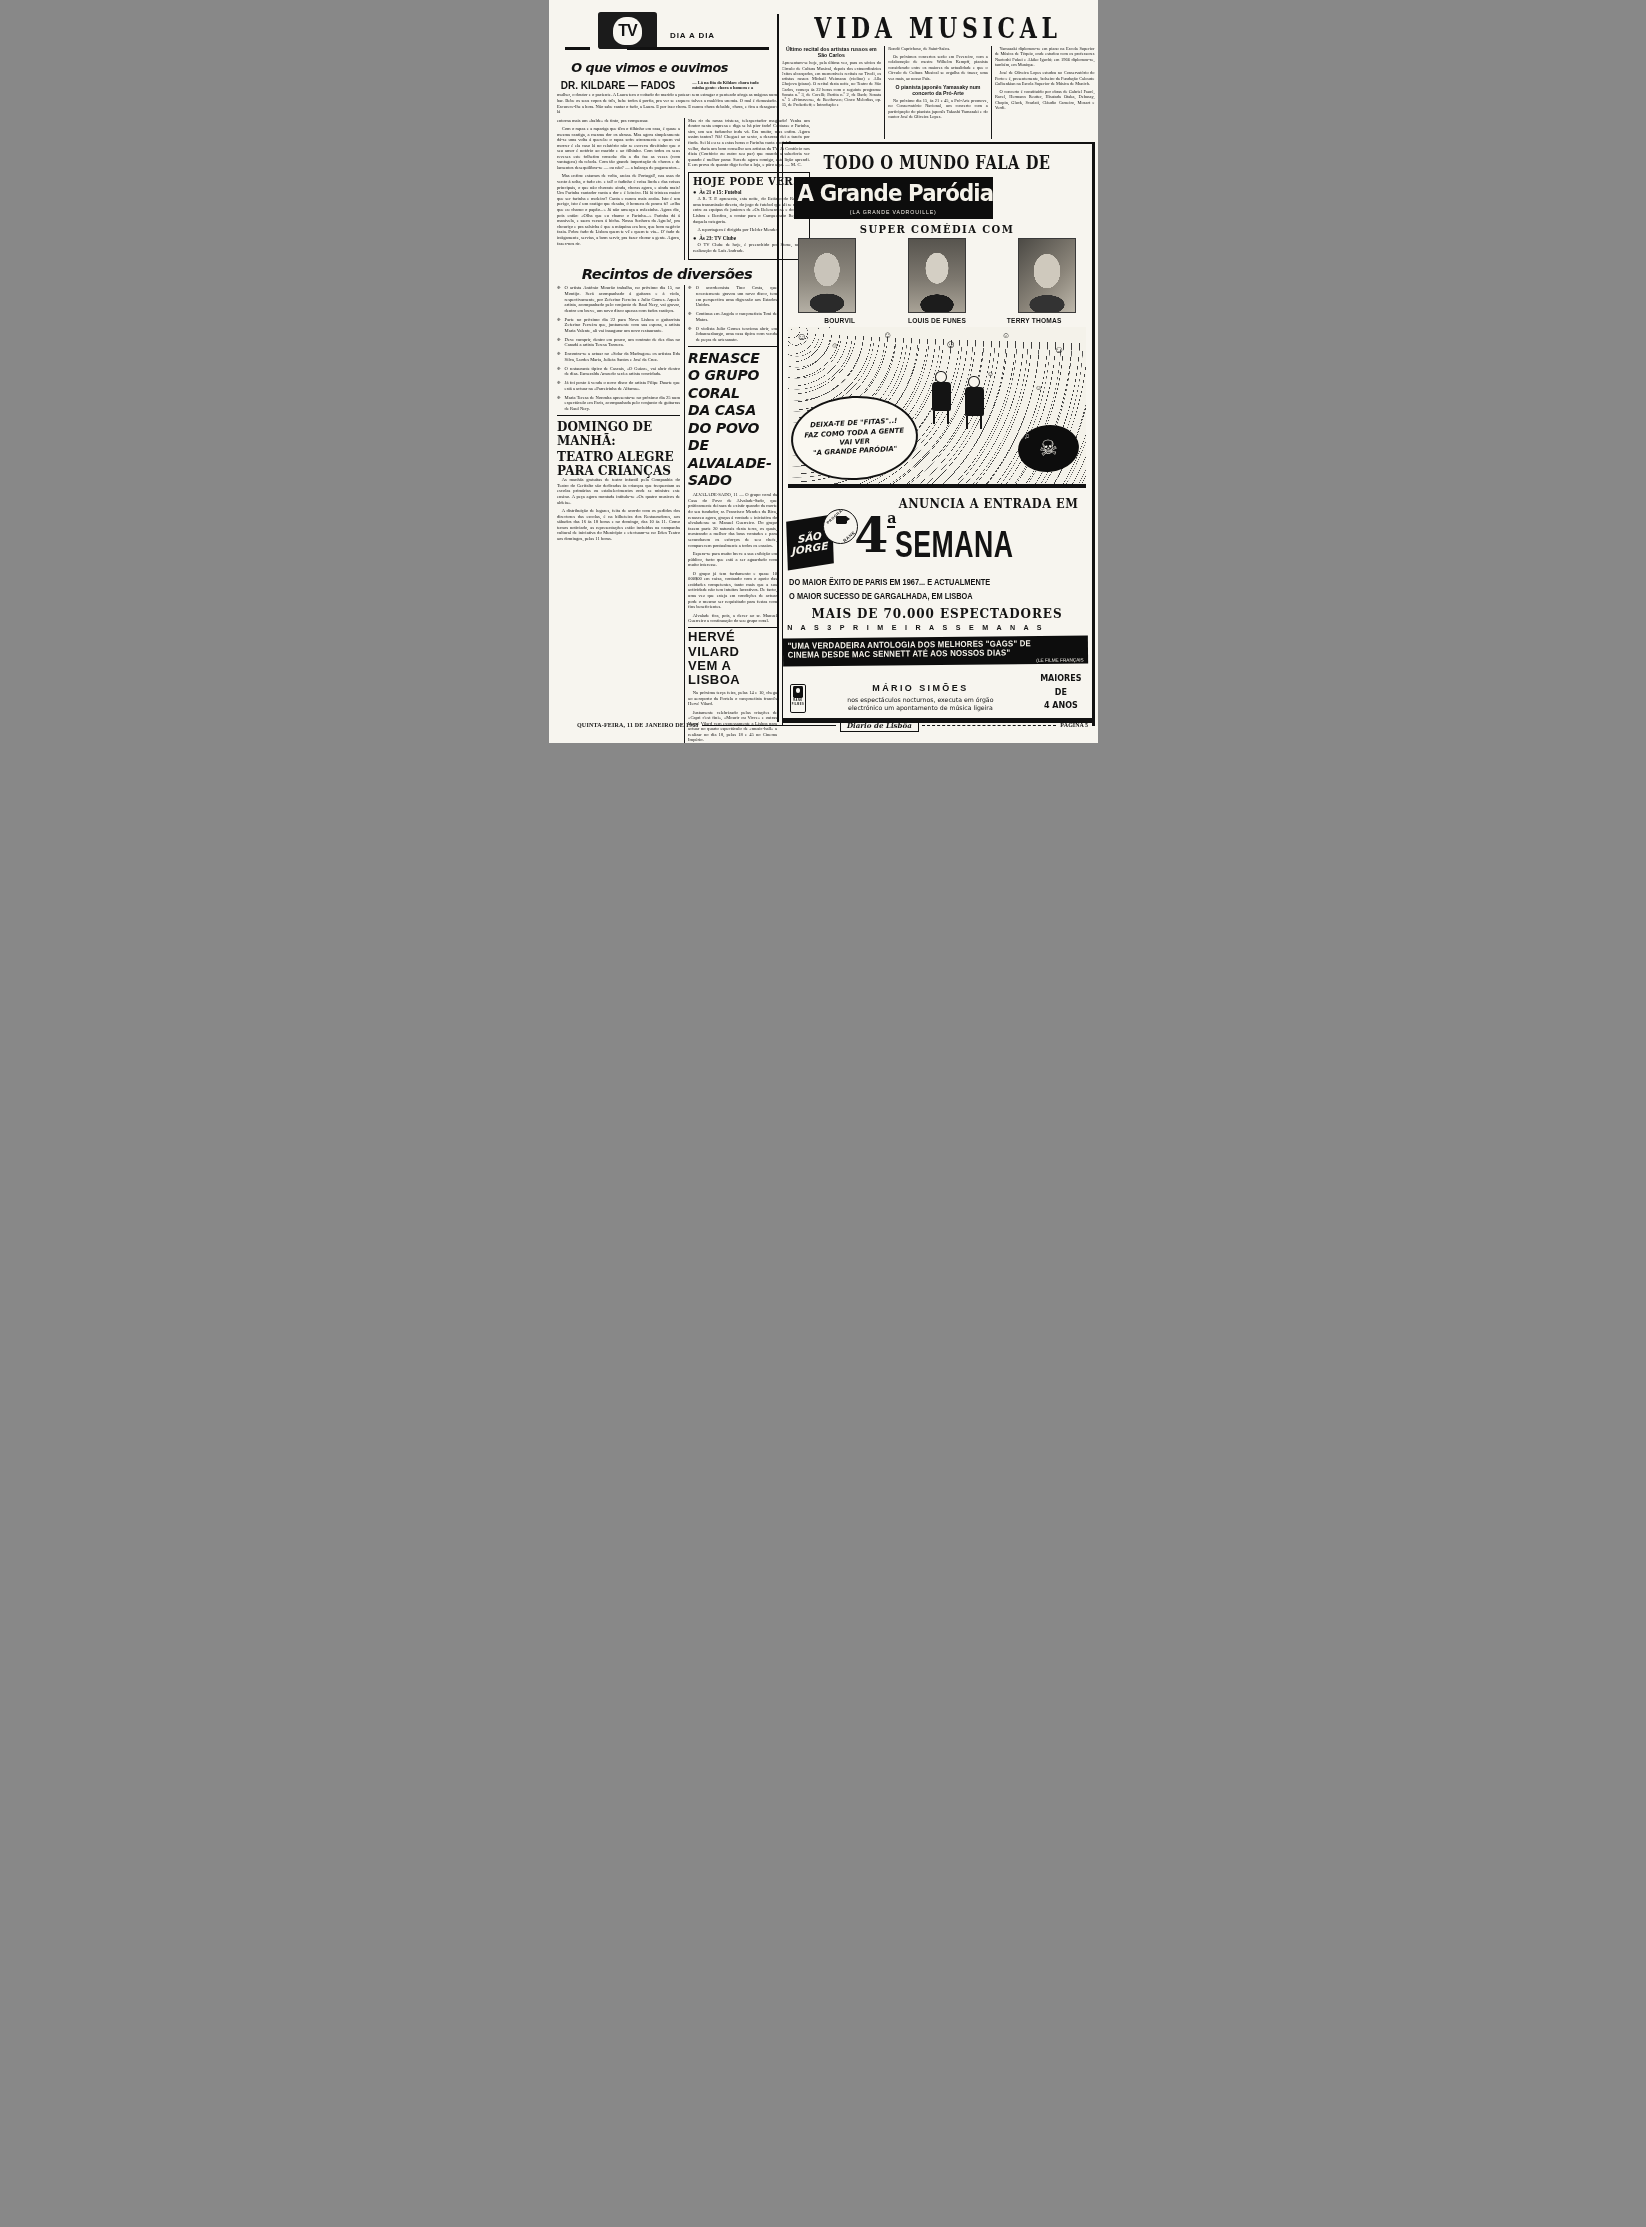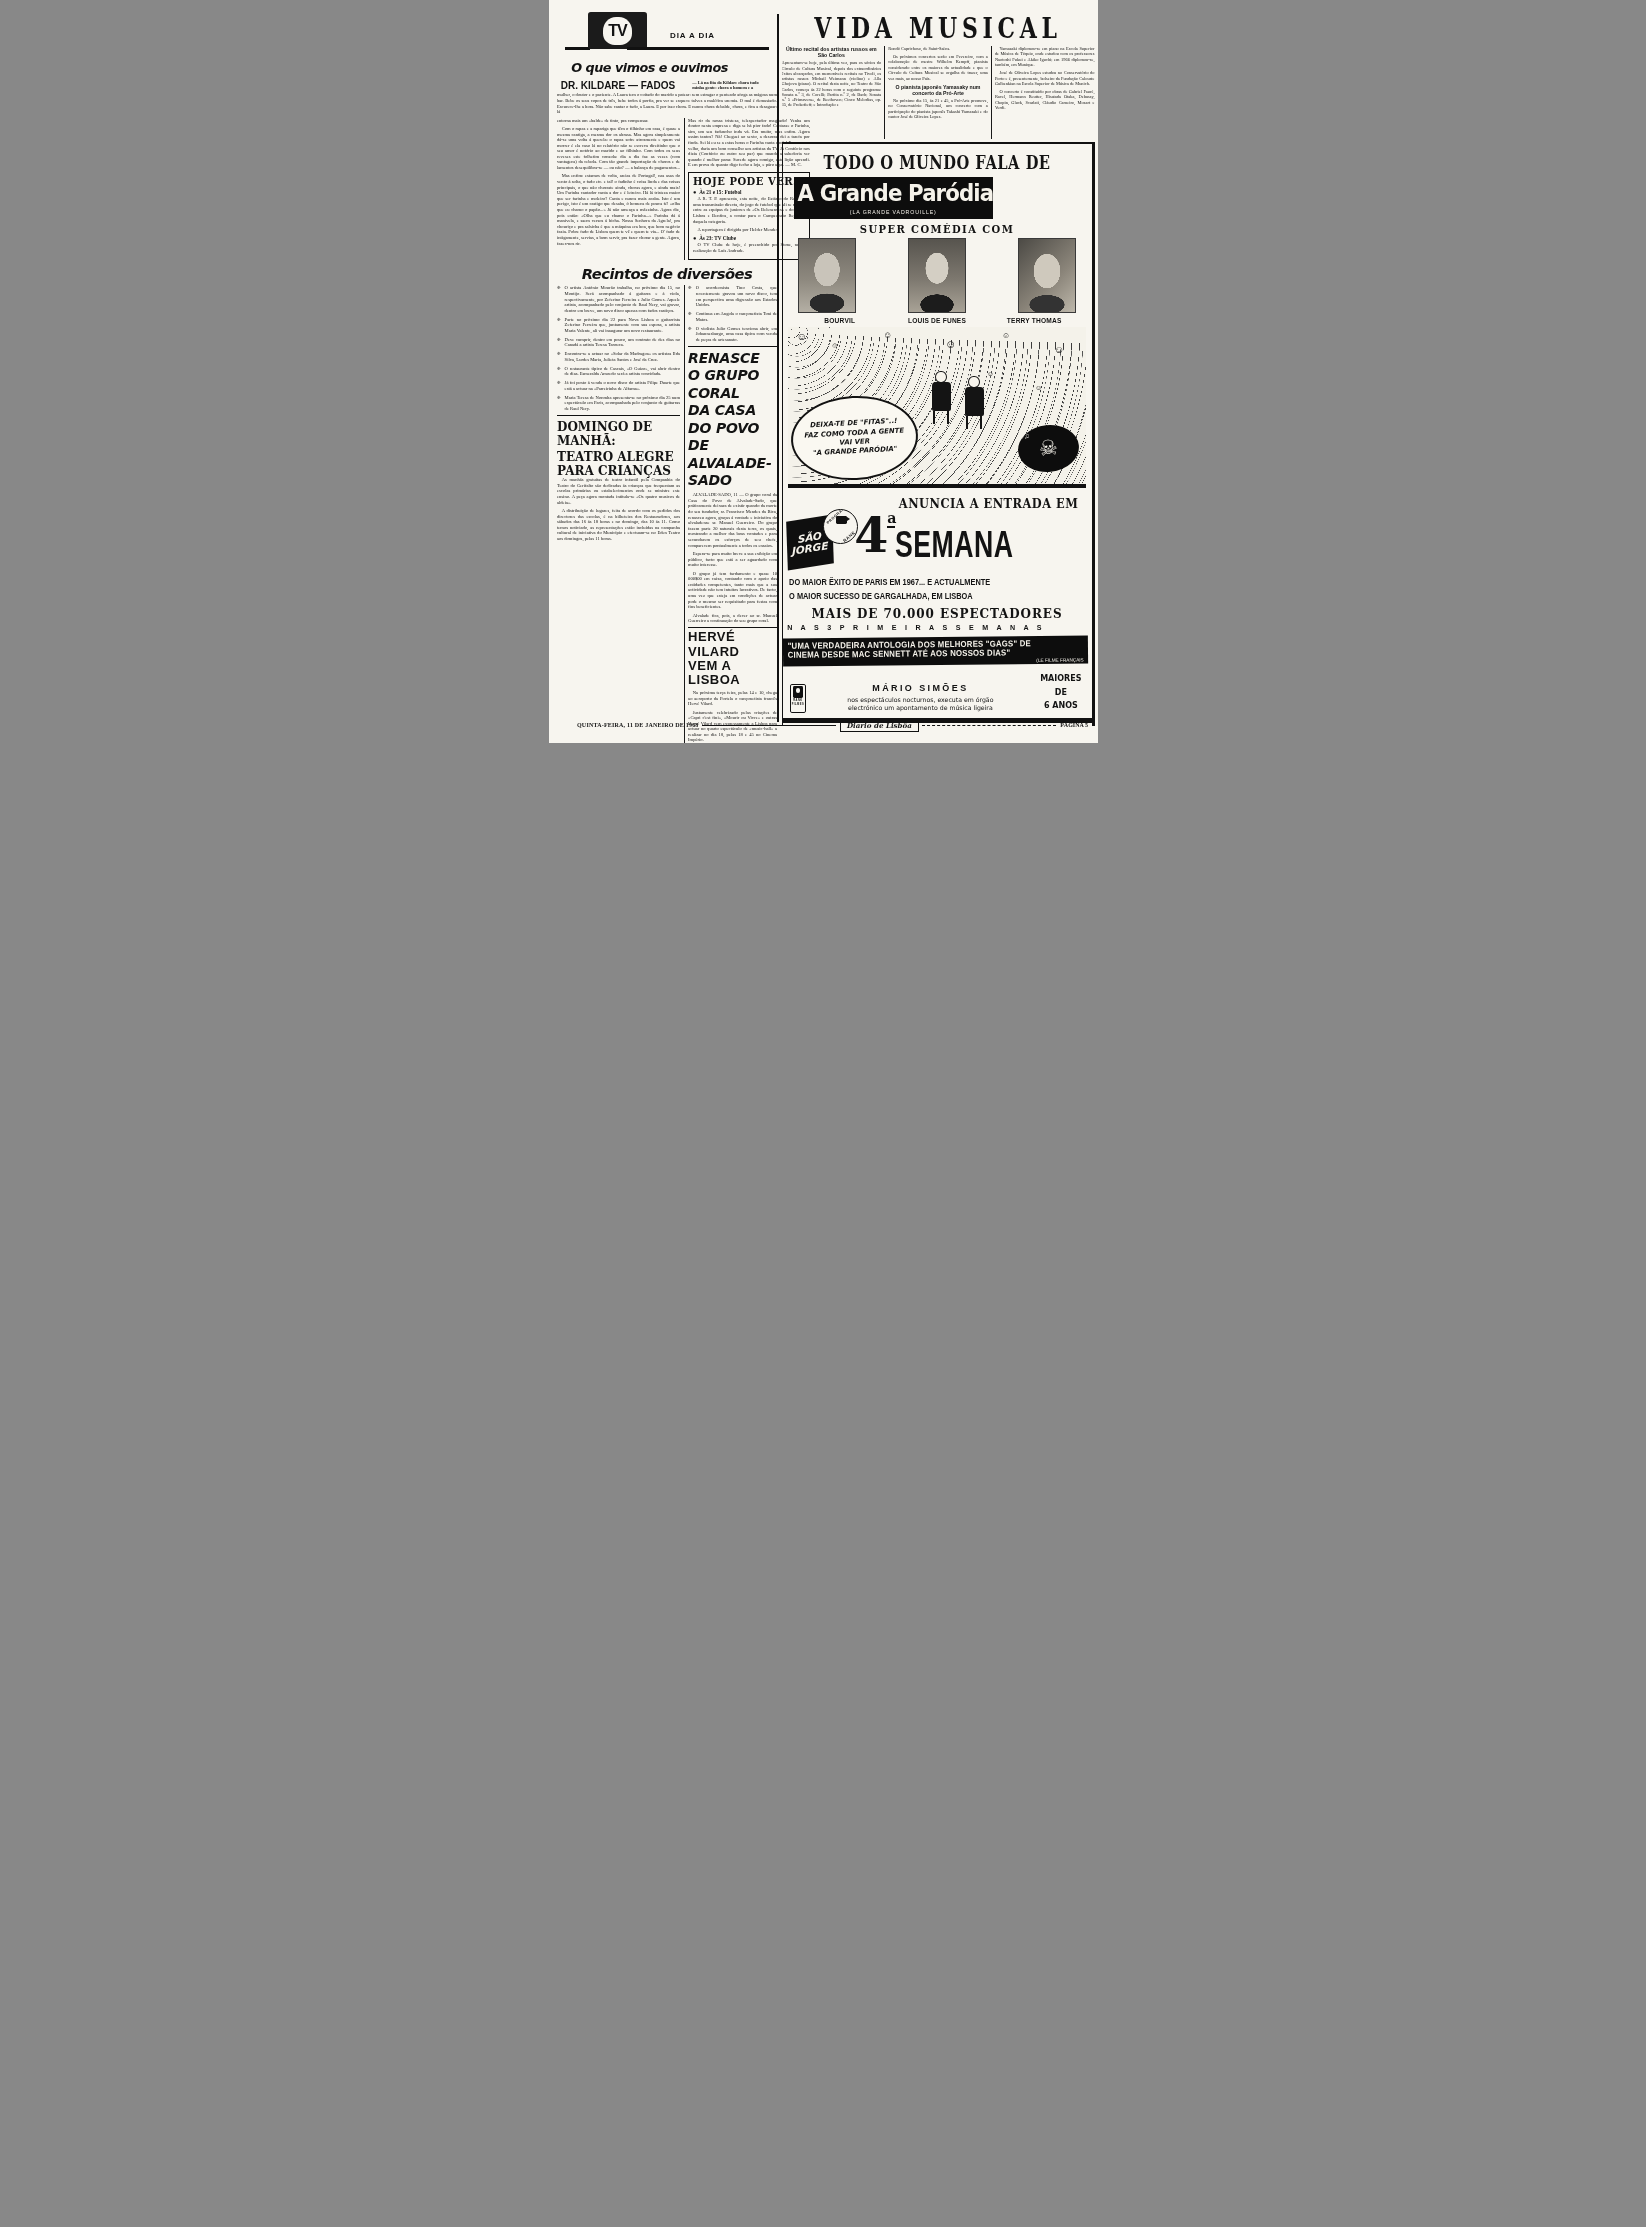--- a/index.html
+++ b/index.html
@@ -10,21 +10,21 @@
   .body-txt{font-size:4.6px;line-height:1.22;text-align:justify;margin:0 0 2.8px 0;}
   .indent{text-indent:4.7px;}
   .vrule{width:0.5px;background:#1a1a1a;flex:0 0 0.5px;}
   .halfline{border:none;border-top:0.9px solid #111;margin:2.8px 0;}
   
   .left-half{position:absolute;left:8.5px;top:10.4px;width:220px;}
   .tv-header{position:relative;height:49px;}
   .tv-line{position:absolute;top:37px;height:2.8px;background:#111;}
   .tv-line.l1{left:7.6px;width:25.6px;}
   .tv-line.l2{left:70px;width:142px;}
-  .tv-logo{position:absolute;left:31px;top:1.9px;width:59px;height:37px;background:#1b1b1b;border-radius:2.8px;
+  .tv-logo{position:absolute;left:41px;top:1.9px;width:59px;height:37px;background:#1b1b1b;border-radius:2.8px;
            display:flex;align-items:center;justify-content:center;}
   .tv-screen{width:29px;height:27.5px;background:#f7f5ef;border-radius:45% 45% 40% 40%/50% 50% 42% 42%;
              display:flex;align-items:center;justify-content:center;}
   .tv-screen span{font-family:"Liberation Sans",sans-serif;font-weight:bold;font-size:16px;letter-spacing:-0.9px;}
   .dia-a-dia{position:absolute;left:113px;top:21px;font-family:"Liberation Sans",sans-serif;
              font-weight:bold;font-size:8px;letter-spacing:0.9px;}
   .vimos-title{font-family:"DejaVu Sans",sans-serif;font-style:italic;font-weight:bold;font-size:12.8px;
                text-align:left;margin:0.9px 0 4.7px 14.2px;letter-spacing:-0.5px;}
   .kildare-head{display:flex;align-items:flex-start;gap:17px;margin:0 0 1.4px 3.8px;}
   .kildare-title{font-family:"Liberation Sans",sans-serif;font-weight:bold;font-size:10px;letter-spacing:0px;white-space:nowrap;}
@@ -386,21 +386,21 @@
         <div class="mario" data-name="organist-block">
           <div class="mario-name" data-name="organist-name">MÁRIO SIMÕES</div>
           <div class="mario-note" data-name="organist-note">
             <div>nos espectáculos nocturnos, executa em órgão</div>
             <div>electrónico um apontamento de música ligeira</div>
           </div>
         </div>
         <div class="rating" data-name="age-rating">
           <div>MAIORES</div>
           <div>DE</div>
-          <div>6 ANOS</div>
+          <div>4 ANOS</div>
         </div>
       </div>
 
       <div class="ad-bottombar" data-name="rule"></div>
     </div>
   </div>
 
   <div class="footer" data-name="page-footer">
     <span class="date" data-name="footer-date">QUINTA-FEIRA, 11 DE JANEIRO DE 1968</span>
     <span class="fill" data-name="rule"></span>

